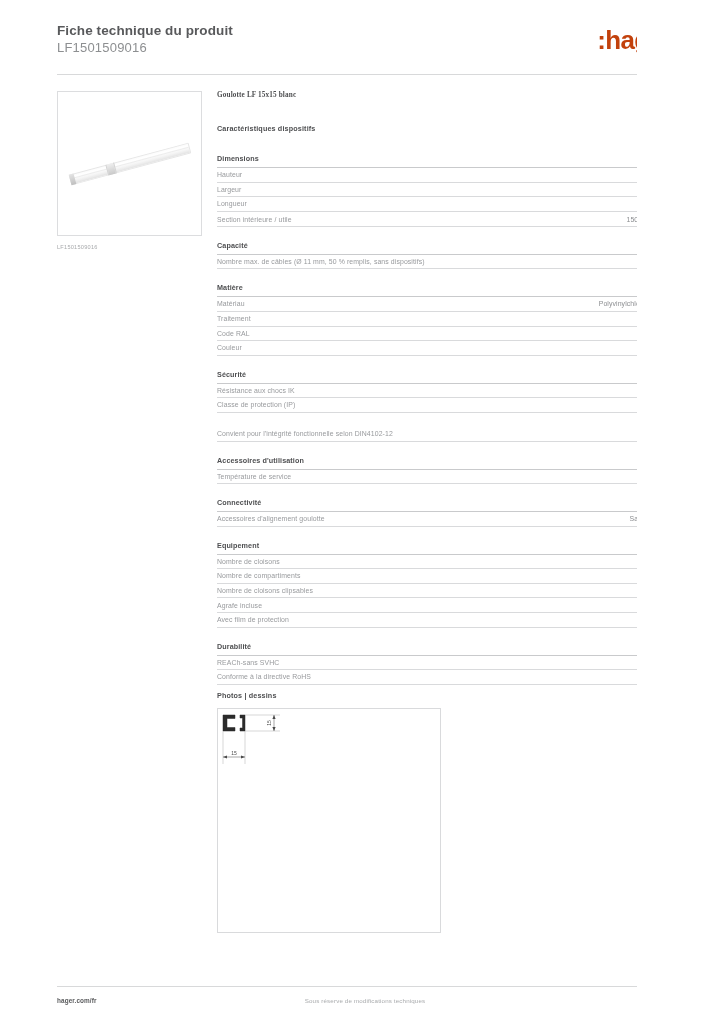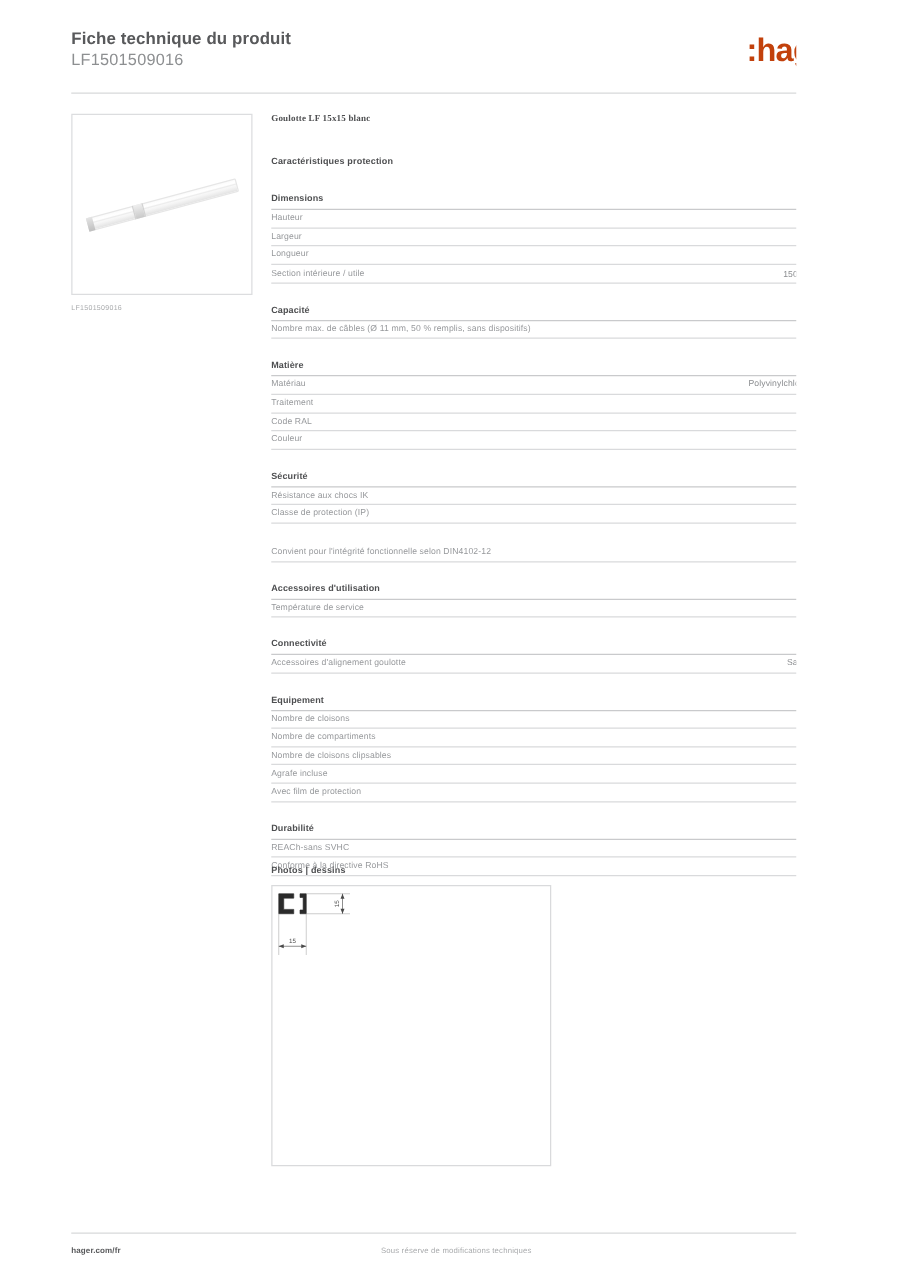--- a/index.html
+++ b/index.html
@@ -136,21 +136,21 @@
     margin-bottom: 25px;
     font-family: Liberation Serif, serif;
   }
   .spec-title {
     font-size: 7.2px;
     font-weight: bold;
     color: #4e4f51;
     letter-spacing: 0.15px;
     margin-bottom: 21px;
   }
-  .group { margin-bottom: 14px; margin-top: 16px; }
+  .group { margin-bottom: 14px; }
   .group-head {
     font-size: 7.2px;
     font-weight: bold;
     color: #4e4f51;
     letter-spacing: 0.1px;
     padding-bottom: 4px;
     border-bottom: 1px solid #c9cacc;
   }
   .row {
     display: flex;
@@ -252,21 +252,21 @@
     <div class="photo-art">
       <div class="photo-body"></div>
       <div class="photo-endcap"></div>
       <div class="photo-clip"></div>
     </div>
   </div>
   <div class="photo-caption">LF1501509016</div>
 
   <div class="spec">
     <div class="product-name">Goulotte LF 15x15 blanc</div>
-    <div class="spec-title">Caractéristiques protection</div>
+    <div class="spec-title">Caractéristiques dispositifs</div>
     <div id="groups-container">
         <div class="group">
           <div class="group-head">Dimensions</div>
           <div class="row">
             <div class="row-label">Hauteur</div>
             <div class="row-value">15 mm</div>
           </div>
           <div class="row">
             <div class="row-label">Largeur</div>
             <div class="row-value">15 mm</div>

